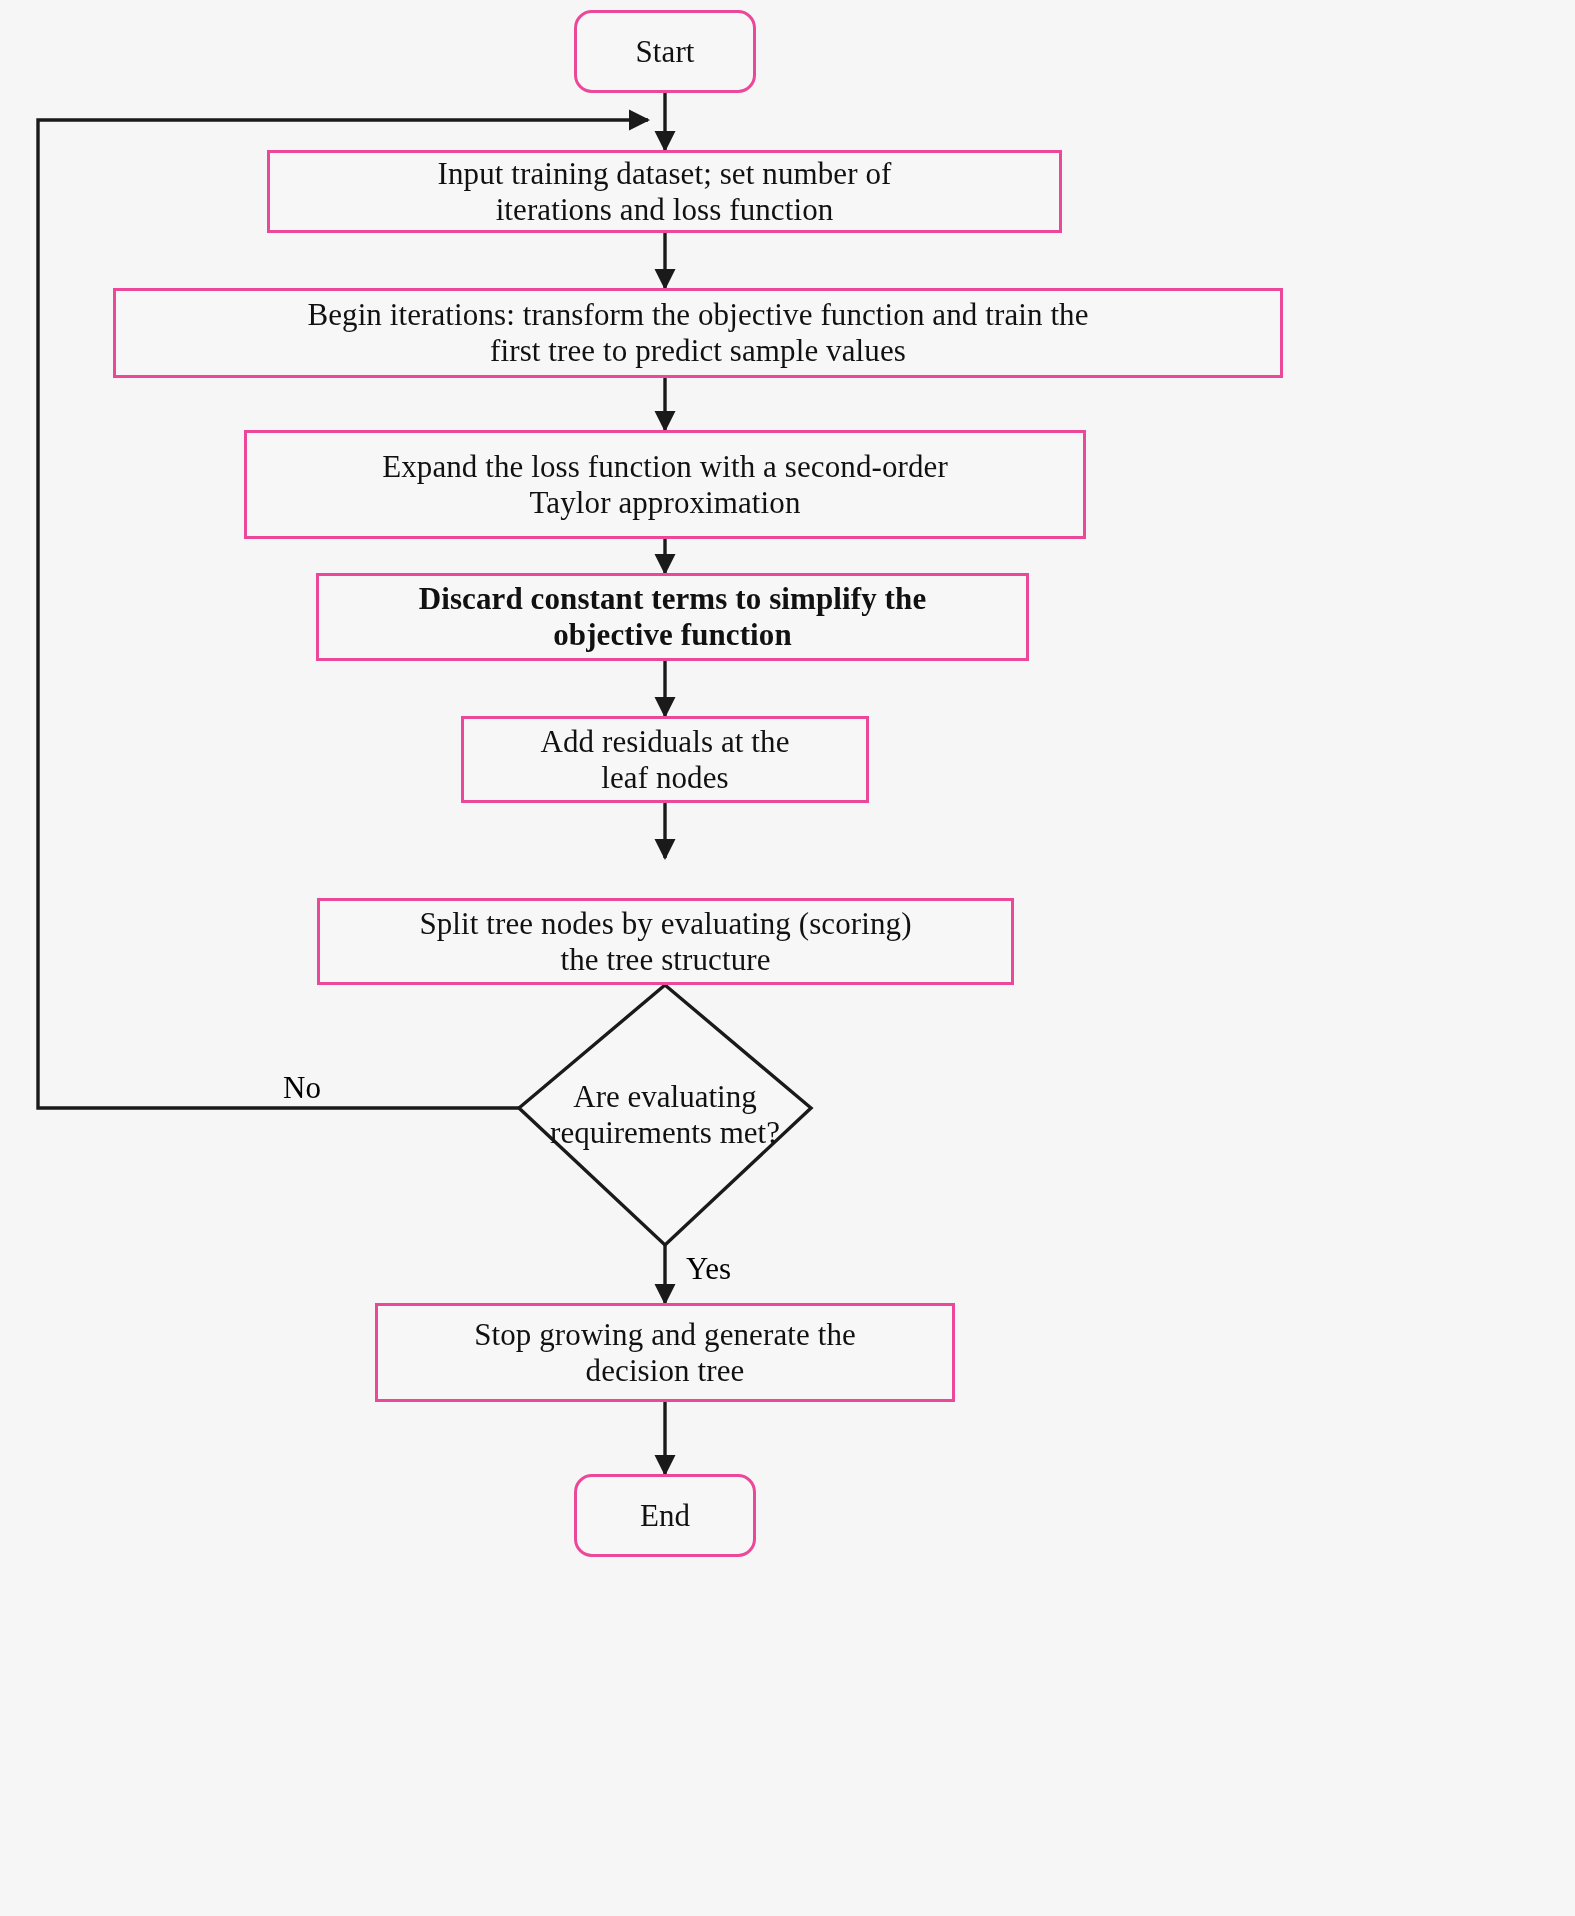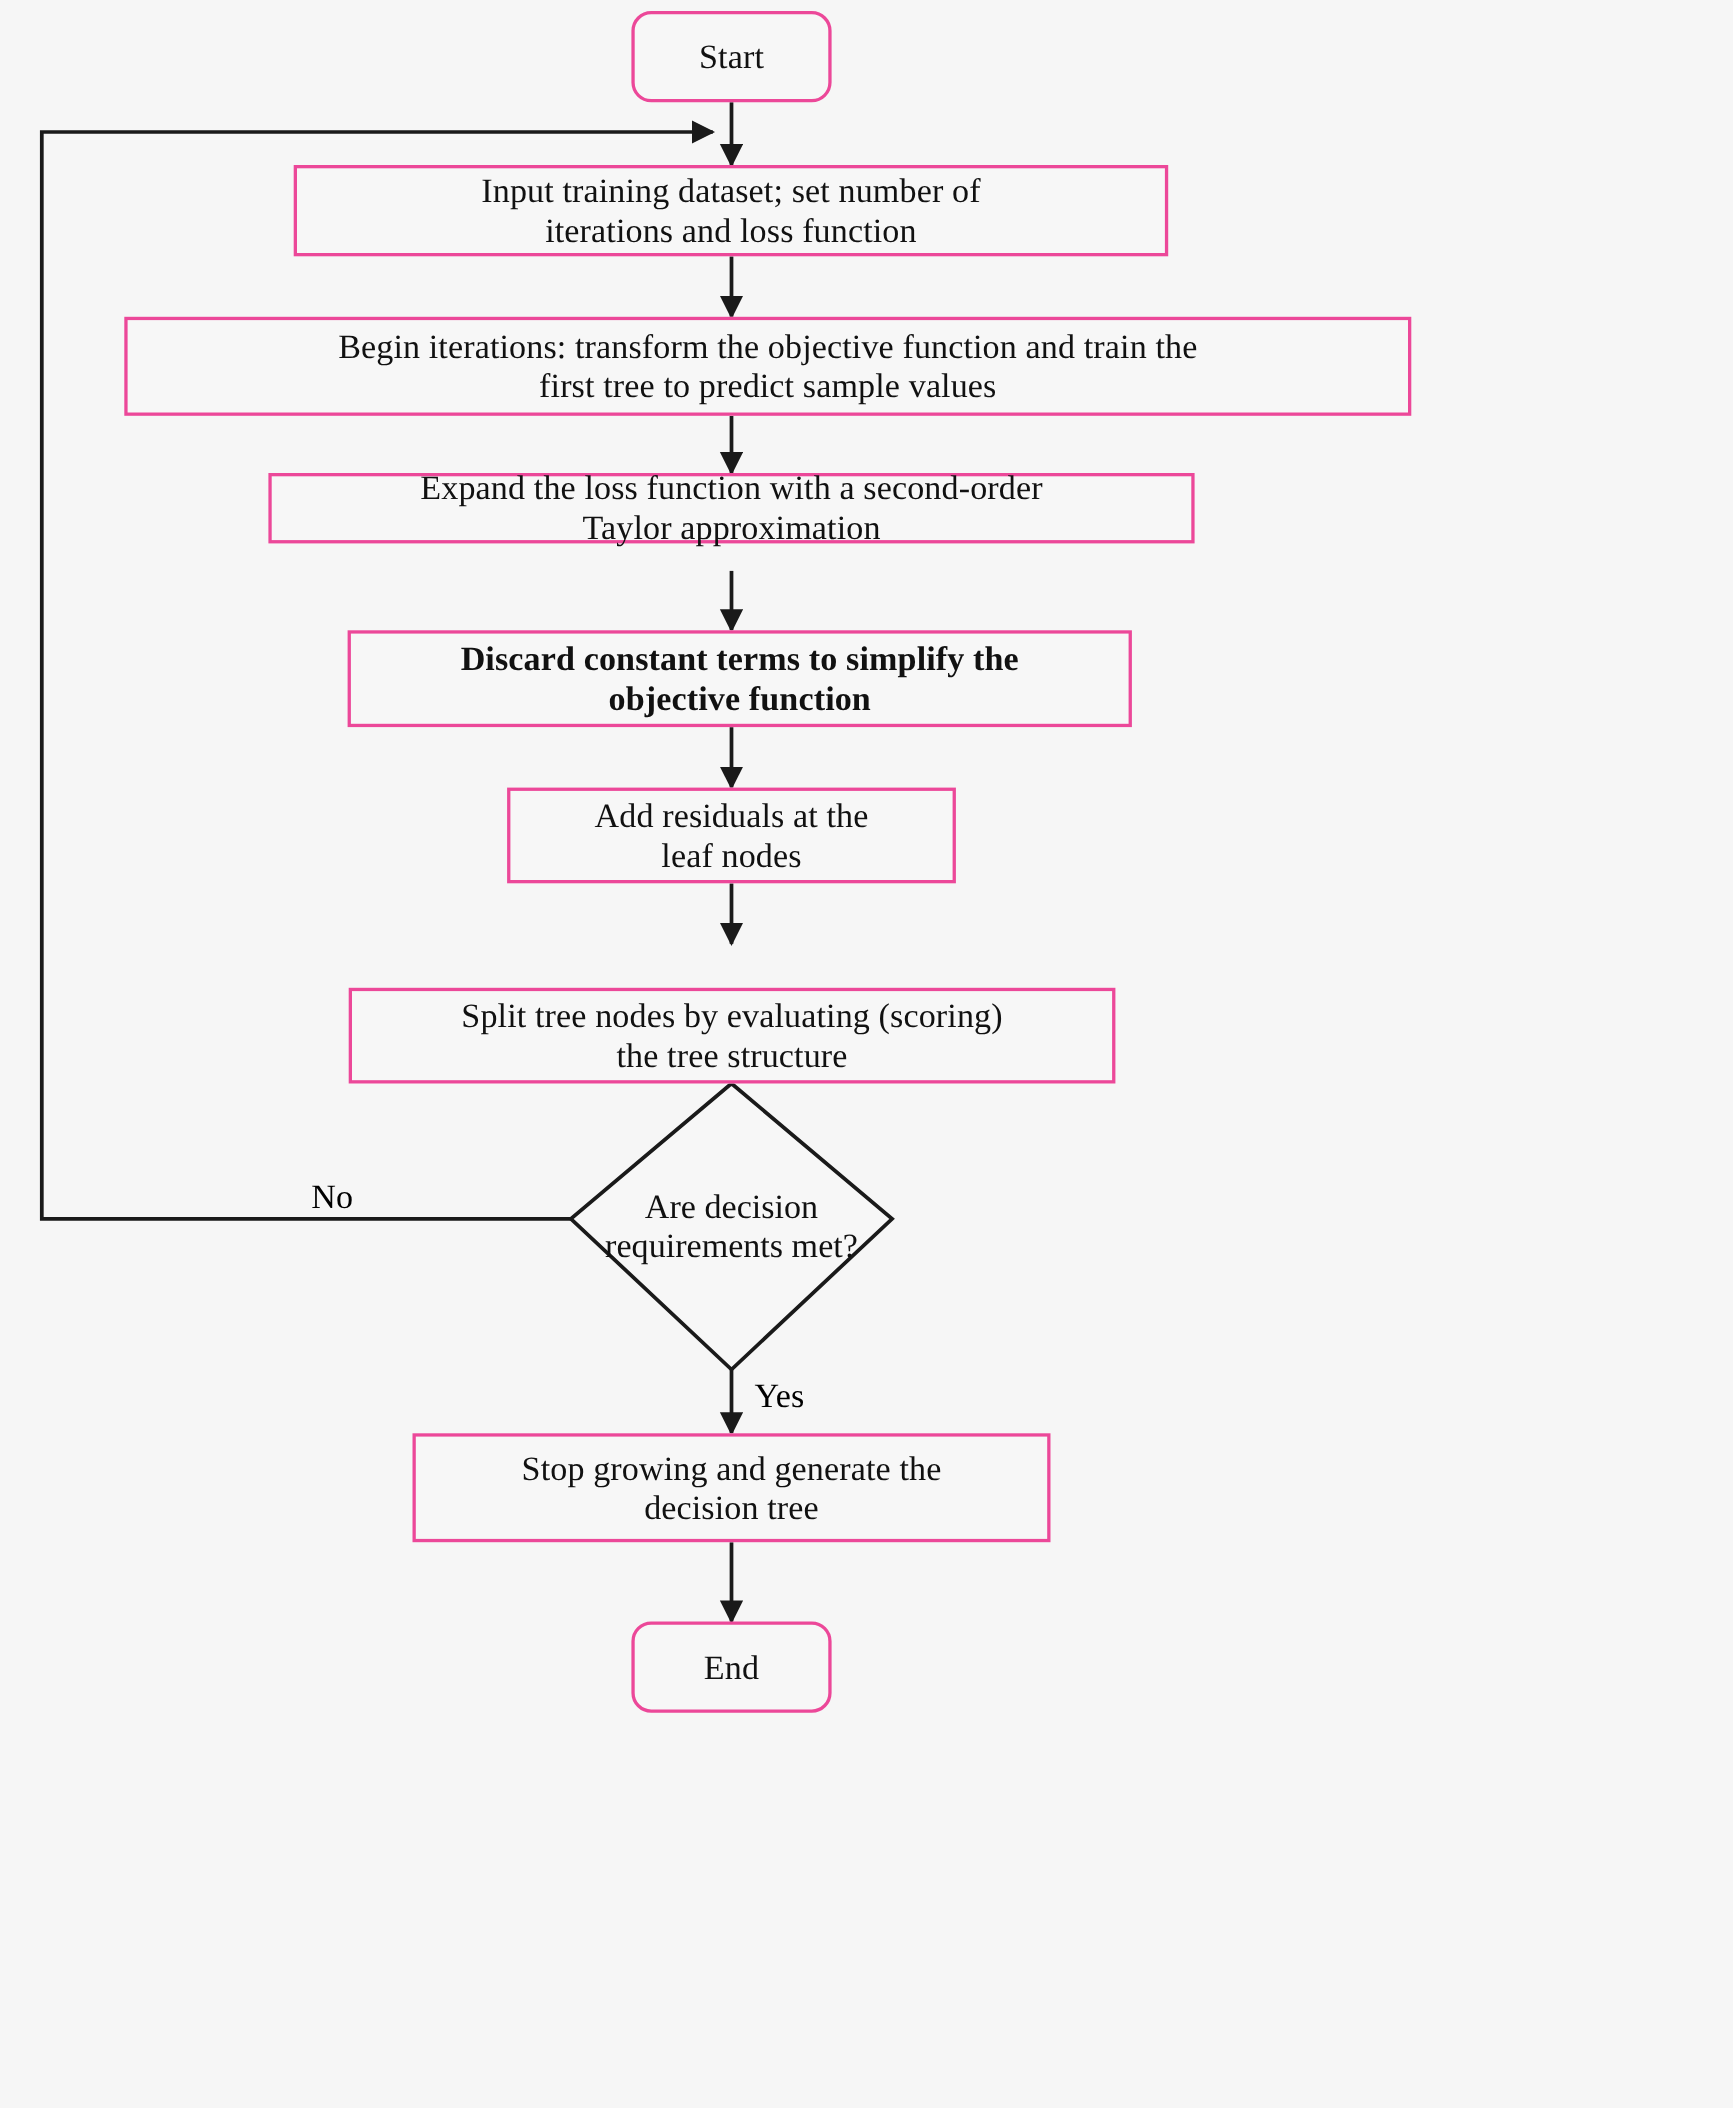--- a/index.html
+++ b/index.html
@@ -118,42 +118,42 @@
   <div class="node process" style="left:267px; top:150px; width:795px; height:83px;">
     <span class="node-label">Input training dataset; set number of
 iterations and loss function</span>
   </div>
 
   <div class="node process" style="left:80px; top:288px; width:1170px; height:90px;margin-left:33px;">
     <span class="node-label">Begin iterations: transform the objective function and train the
 first tree to predict sample values</span>
   </div>
 
-  <div class="node process" style="left:244px; top:430px; width:842px; height:64px;">
+  <div class="node process" style="left:244px; top:430px; width:842px; height:109px;">
     <span class="node-label">Expand the loss function with a second-order
 Taylor approximation</span>
   </div>
 
   <div class="node process" style="left:316px; top:573px; width:713px; height:88px;font-weight:bold;">
     <span class="node-label">Discard constant terms to simplify the
 objective function</span>
   </div>
 
   <div class="node process" style="left:461px; top:716px; width:408px; height:87px;">
     <span class="node-label">Add residuals at the
 leaf nodes</span>
   </div>
 
   <div class="node process" style="left:317px; top:858px; width:697px; height:87px;margin-top:40px;">
     <span class="node-label">Split tree nodes by evaluating (scoring)
 the tree structure</span>
   </div>
 
   <div class="diamond-wrap" style="left:519px; top:985px; width:292px; height:260px;">
-    <span class="diamond-label">Are decision
+    <span class="diamond-label">Are evaluating
 requirements met?</span>
   </div>
 
   <div class="edge-label" style="left:283px; top:1070px;">
     <span>No</span>
   </div>
 
   <div class="edge-label" style="left:686px; top:1251px;">
     <span>Yes</span>
   </div>

